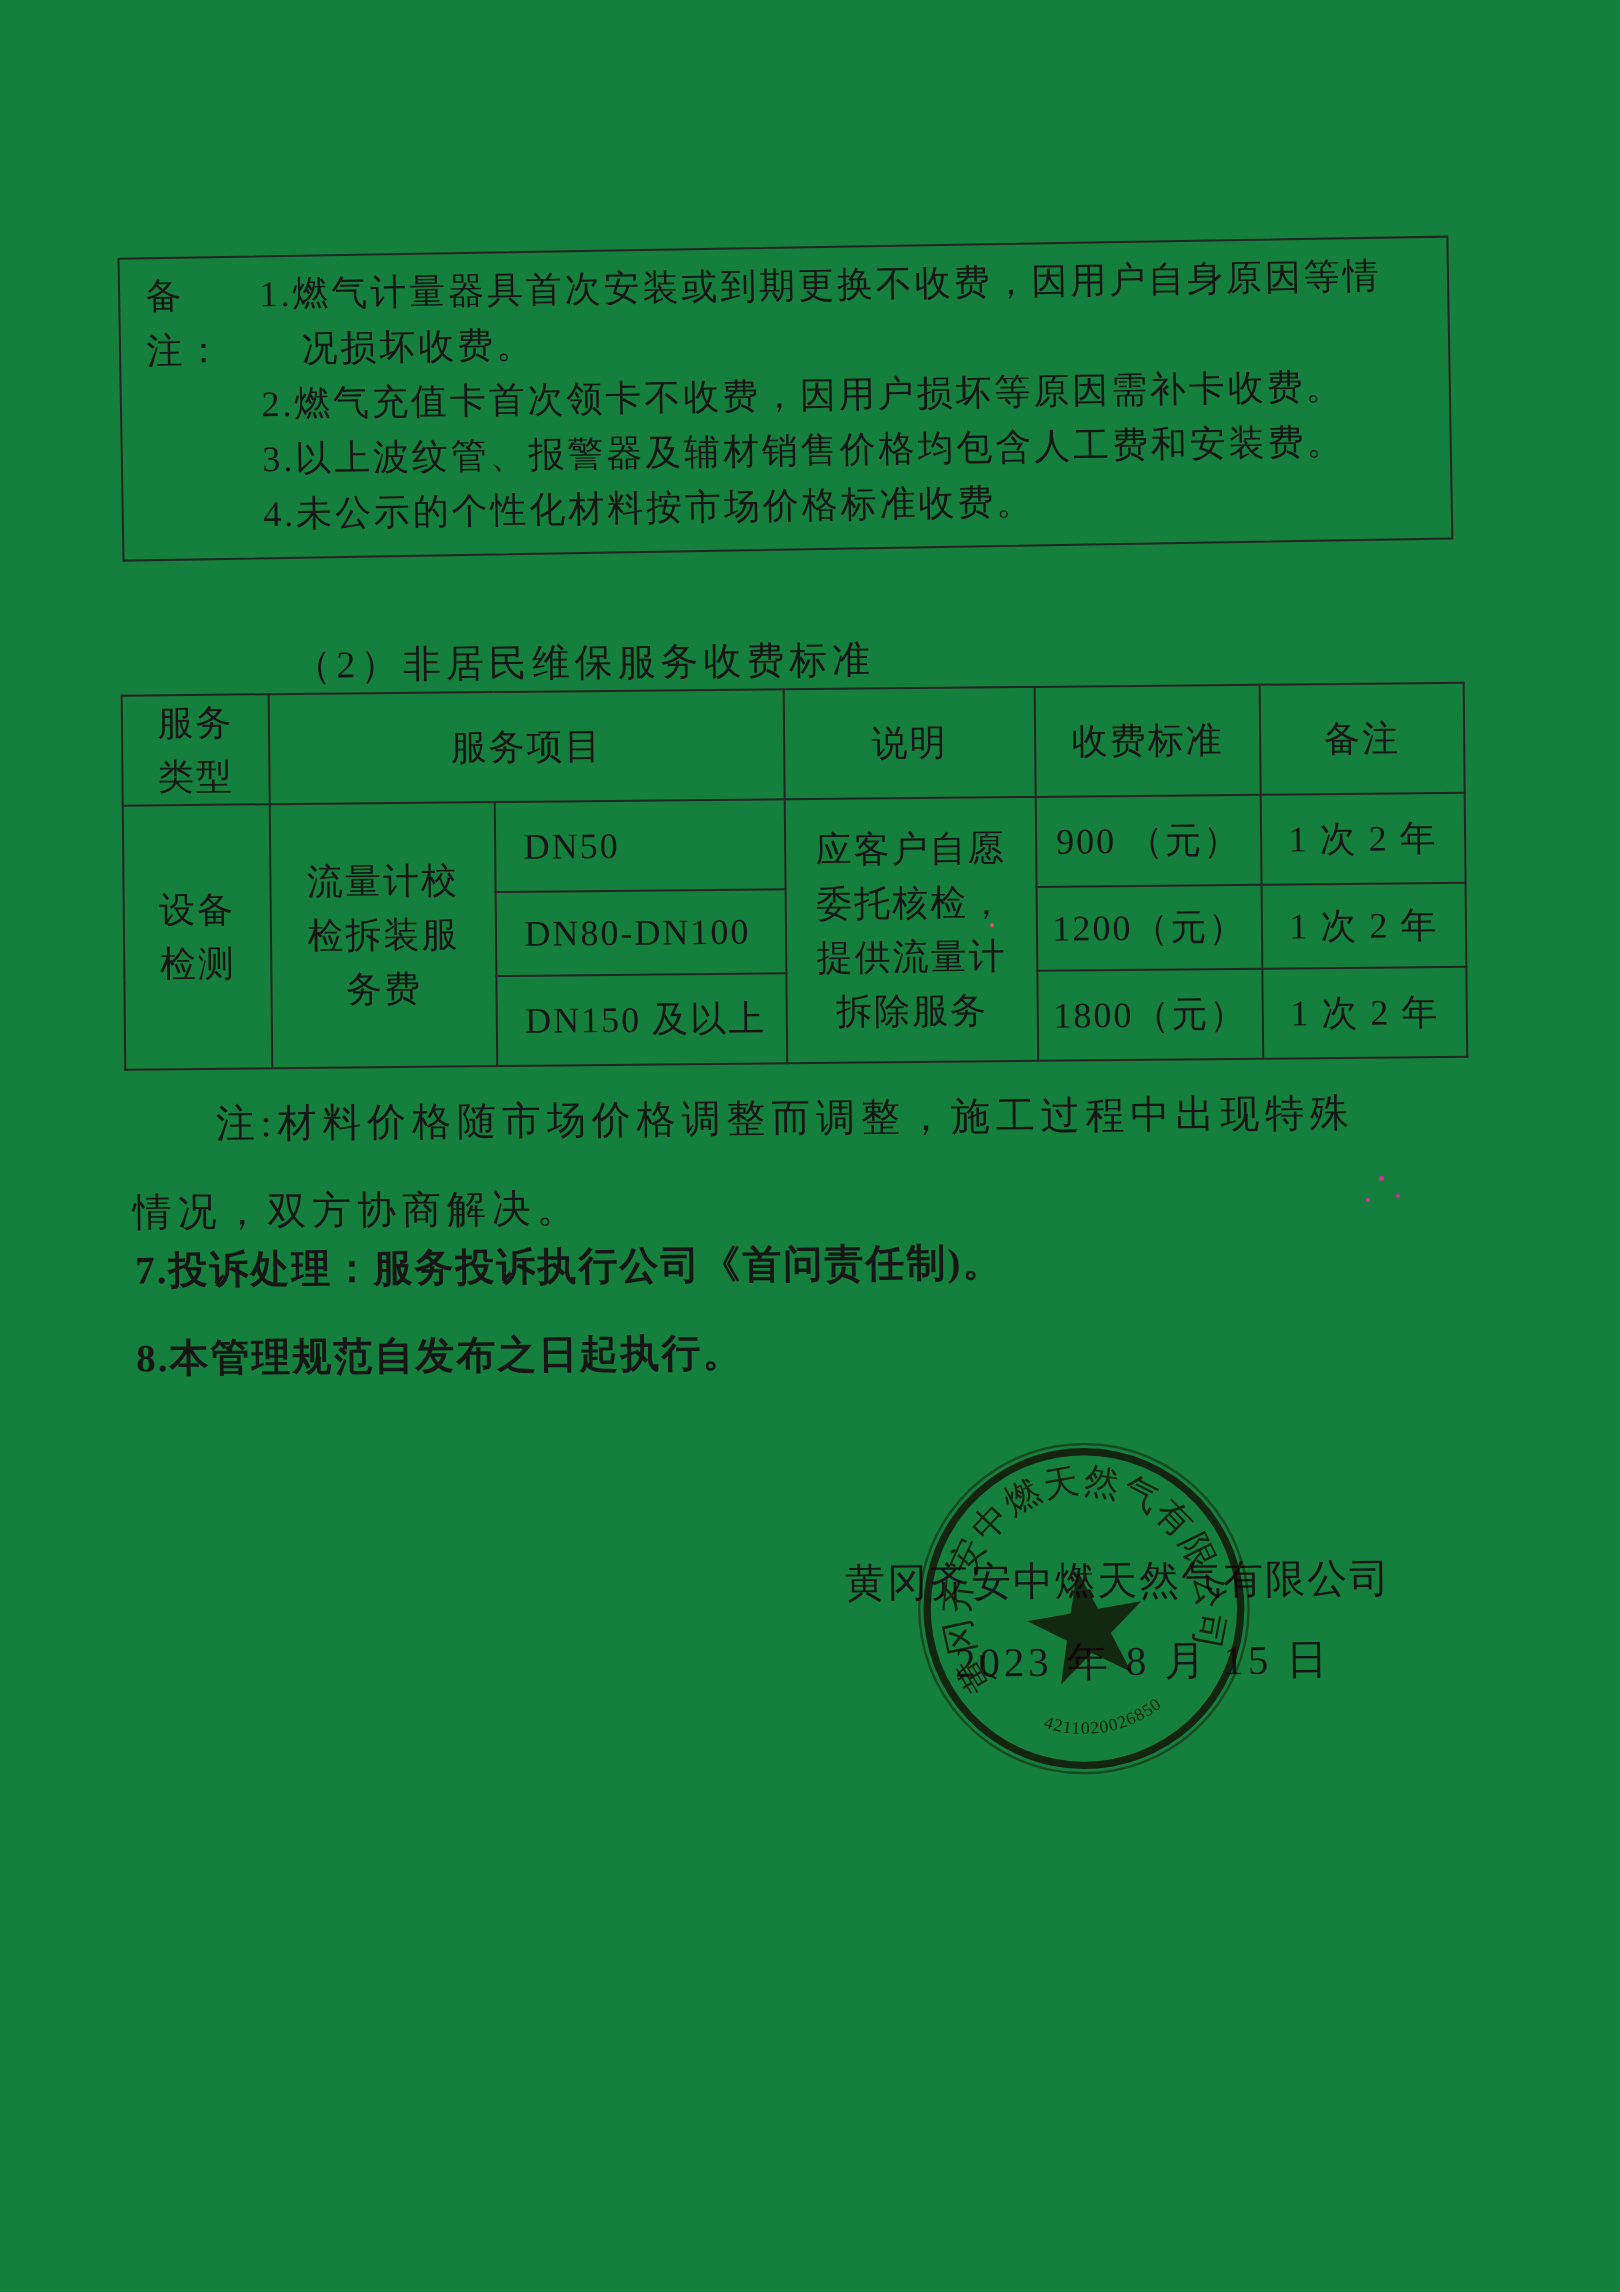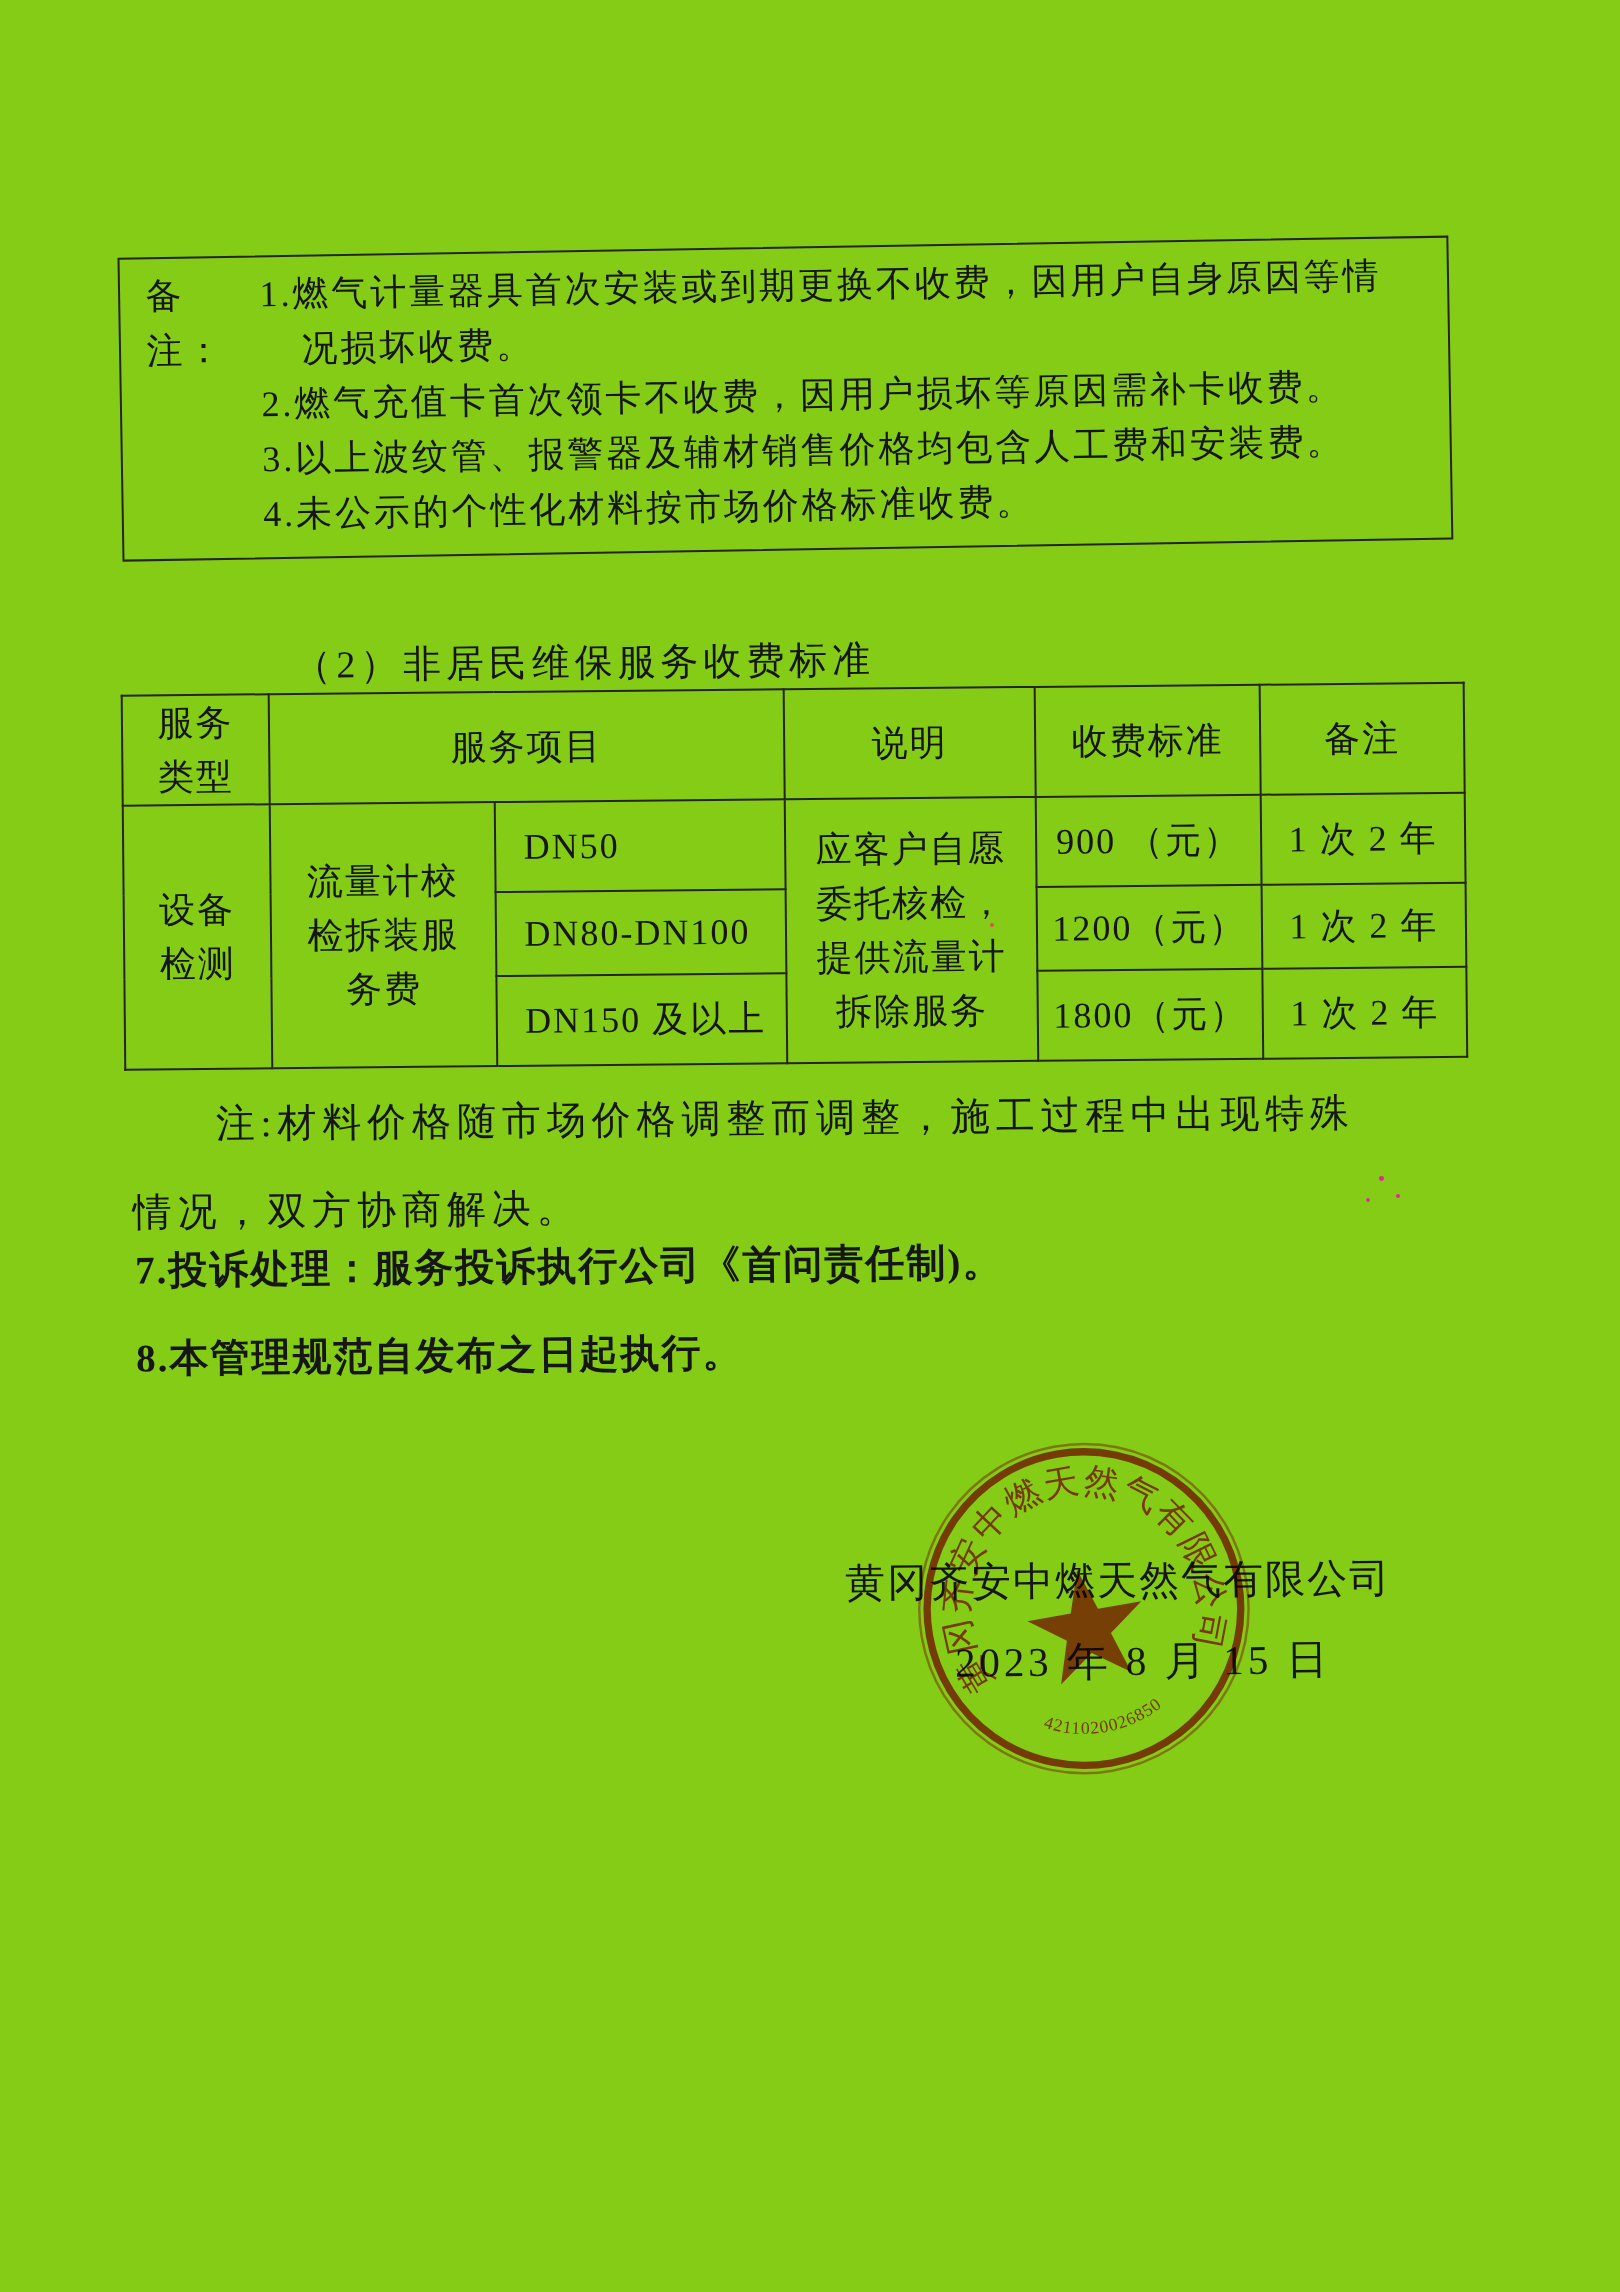--- a/index.html
+++ b/index.html
@@ -1,18 +1,18 @@
 <!DOCTYPE html>
 <html><head>
 <meta charset="utf-8">
 <style>
   html,body { margin:0; padding:0; background:#dedede; }
   .page {
     position:relative; width:1620px; height:2293px; margin:0 auto;
-    background:#84cc16; overflow:hidden;
+    background:#15803d; overflow:hidden;
     font-family:"Liberation Serif","DejaVu Serif",serif;
     color:#161616;
   }
   .tilt { position:absolute; left:0; top:0; width:1620px; height:2293px;
           transform:rotate(-0.55deg); transform-origin:814px 412px; }
 
   
   .note-box {
     position:absolute; left:119px; top:251px; width:1331px;
     box-sizing:border-box; border:2.9px solid #242424;

